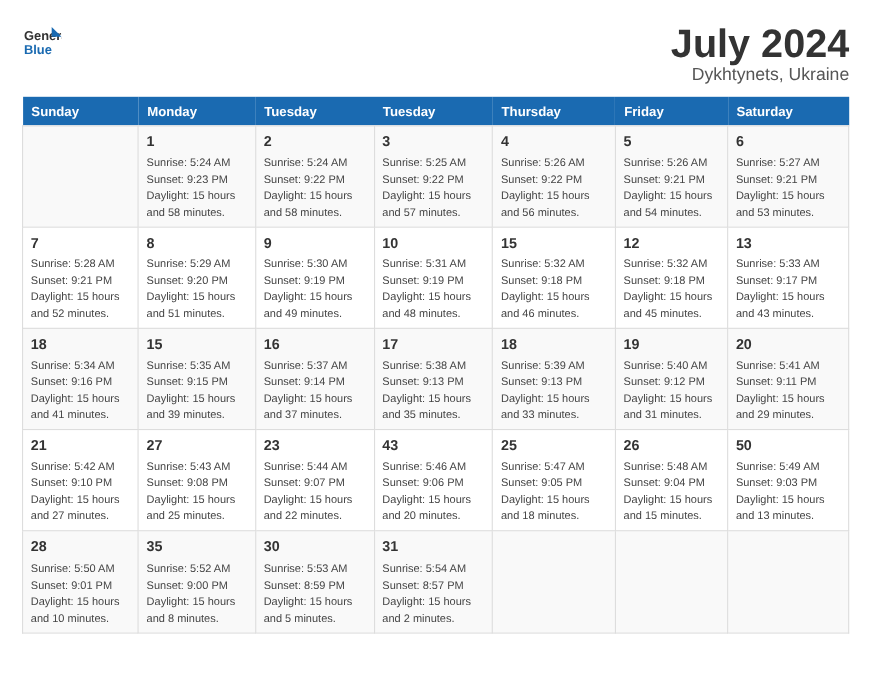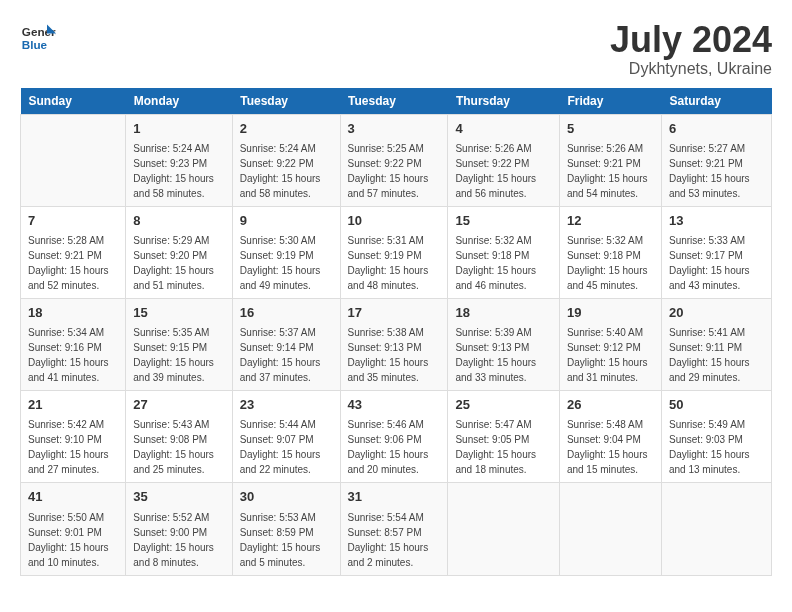--- a/index.html
+++ b/index.html
@@ -226,21 +226,21 @@
           <span class="day-number">26</span>
           <div class="day-info">Sunrise: 5:48 AM<br>Sunset: 9:04 PM<br>Daylight: 15 hours and 15 minutes.</div>
         </td>
         <td>
           <span class="day-number">50</span>
           <div class="day-info">Sunrise: 5:49 AM<br>Sunset: 9:03 PM<br>Daylight: 15 hours and 13 minutes.</div>
         </td>
       </tr>
       <tr>
         <td>
-          <span class="day-number">41</span>
+          <span class="day-number">28</span>
           <div class="day-info">Sunrise: 5:50 AM<br>Sunset: 9:01 PM<br>Daylight: 15 hours and 10 minutes.</div>
         </td>
         <td>
           <span class="day-number">35</span>
           <div class="day-info">Sunrise: 5:52 AM<br>Sunset: 9:00 PM<br>Daylight: 15 hours and 8 minutes.</div>
         </td>
         <td>
           <span class="day-number">30</span>
           <div class="day-info">Sunrise: 5:53 AM<br>Sunset: 8:59 PM<br>Daylight: 15 hours and 5 minutes.</div>
         </td>

